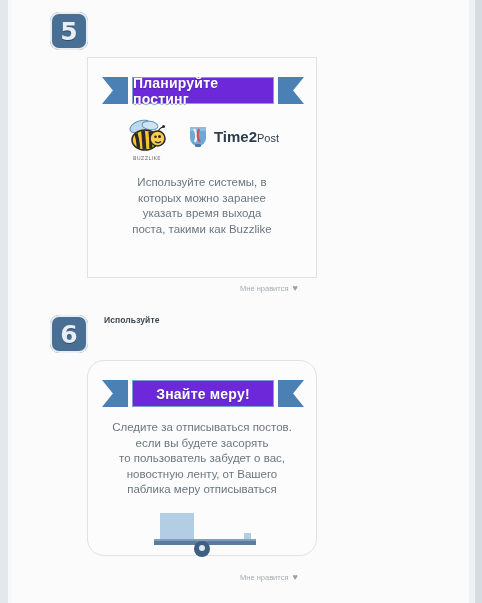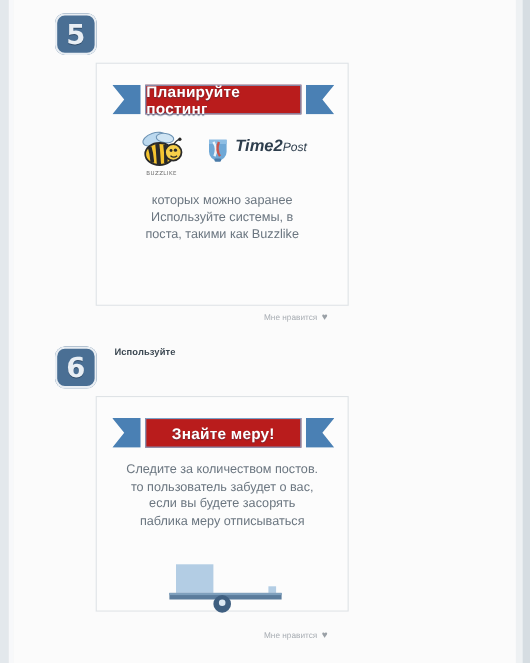--- a/index.html
+++ b/index.html
@@ -115,21 +115,21 @@
   .ribbon-tail {
     width: 26px;
     background: #4a80b4;
     flex: none;
   }
   .ribbon-tail.left  { clip-path: polygon(0 0, 100% 0, 100% 100%, 0 100%, 42% 50%); }
   .ribbon-tail.right { clip-path: polygon(0 0, 100% 0, 58% 50%, 100% 100%, 0 100%); }
   .ribbon-gap { width: 4px; flex: none; }
   .ribbon-body {
     flex: 1 1 auto;
-    background: #b91c1c;
+    background: #6d28d9;
     border: 1px solid #7ba3c9;
     box-sizing: border-box;
     display: flex;
     align-items: center;
     justify-content: center;
   }
   .ribbon-body span {
     color: #ffffff;
     font-size: 14px;
     font-weight: bold;
@@ -146,21 +146,21 @@
     gap: 18px;
   }
   .logo-block { display: flex; flex-direction: column; align-items: center; }
   .bee-caption {
     font-size: 5px;
     color: #6b6b6b;
     letter-spacing: .4px;
     margin-top: 1px;
     font-family: "DejaVu Sans", sans-serif;
   }
-  .t2p-block { display: flex; gap: 5px; padding-top: 6px; font-style: italic; }
+  .t2p-block { display: flex; align-items: center; gap: 5px; padding-top: 6px; }
   .t2p-text {
     font-size: 15px;
     color: #2d3d4c;
     font-family: "Liberation Sans", sans-serif;
   }
   .t2p-text b { font-weight: bold; }
   .t2p-text .small { font-size: 11px; }
 
   
   .card-body {
@@ -253,22 +253,23 @@
                 <rect x="8" y="20" width="6" height="3" rx="1" fill="#4a7ba8"></rect>
               </svg>
             </span>
             <div class="t2p-text">
               <b>Time</b><b>2</b><span class="small">Post</span>
             </div>
           </div>
         </div>
 
         <div class="card-body" style="left:14px; right:14px; top:117px;">
+          <div>Используйте системы, в</div>
           <div>которых можно заранее</div>
-          <div>Используйте системы, в</div>
+          <div>указать время выхода</div>
           <div>поста, такими как Buzzlike</div>
         </div>
       </div>
 
       <div class="like-row" style="left:228px; top:274px;">
         <span>Мне нравится</span>
         <span class="heart">♥</span>
       </div>
     </div>
 
@@ -276,36 +277,37 @@
 
       <div class="sec-head">
         <div class="num-badge">
           <span>6</span>
         </div>
         <div class="sec-titles">
           <div class="sec-title">Используйте</div>
         </div>
       </div>
 
-      <div class="card" style="left:75px; top:47px; width:230px; height:196px;">
+      <div class="card" style="left:75px; top:47px; width:230px; height:196px;border-radius:17px;">
 
         <div class="ribbon" style="left:14px; top:19px; width:202px;">
           <div class="ribbon-tail left"></div>
           <div class="ribbon-gap"></div>
           <div class="ribbon-body">
             <span>Знайте меру!</span>
           </div>
           <div class="ribbon-gap"></div>
           <div class="ribbon-tail right"></div>
         </div>
 
         <div class="card-body" style="left:8px; right:8px; top:59px;">
-          <div>Следите за количеством постов.</div>
+          <div>Следите за отписываться постов.</div>
+          <div>если вы будете засорять</div>
           <div>то пользователь забудет о вас,</div>
-          <div>если вы будете засорять</div>
+          <div>новостную ленту, от Вашего</div>
           <div>паблика меру отписываться</div>
         </div>
 
         <div style="position:absolute; left:0; right:0; top:150px; display:flex; justify-content:center;">
           <svg width="132" height="48" viewBox="0 0 132 48" aria-hidden="true">
 
             <rect x="24" y="2" width="34" height="26" fill="#b3cde4"></rect>
 
             <rect x="108" y="22" width="7" height="6" fill="#b3cde4"></rect>
 

